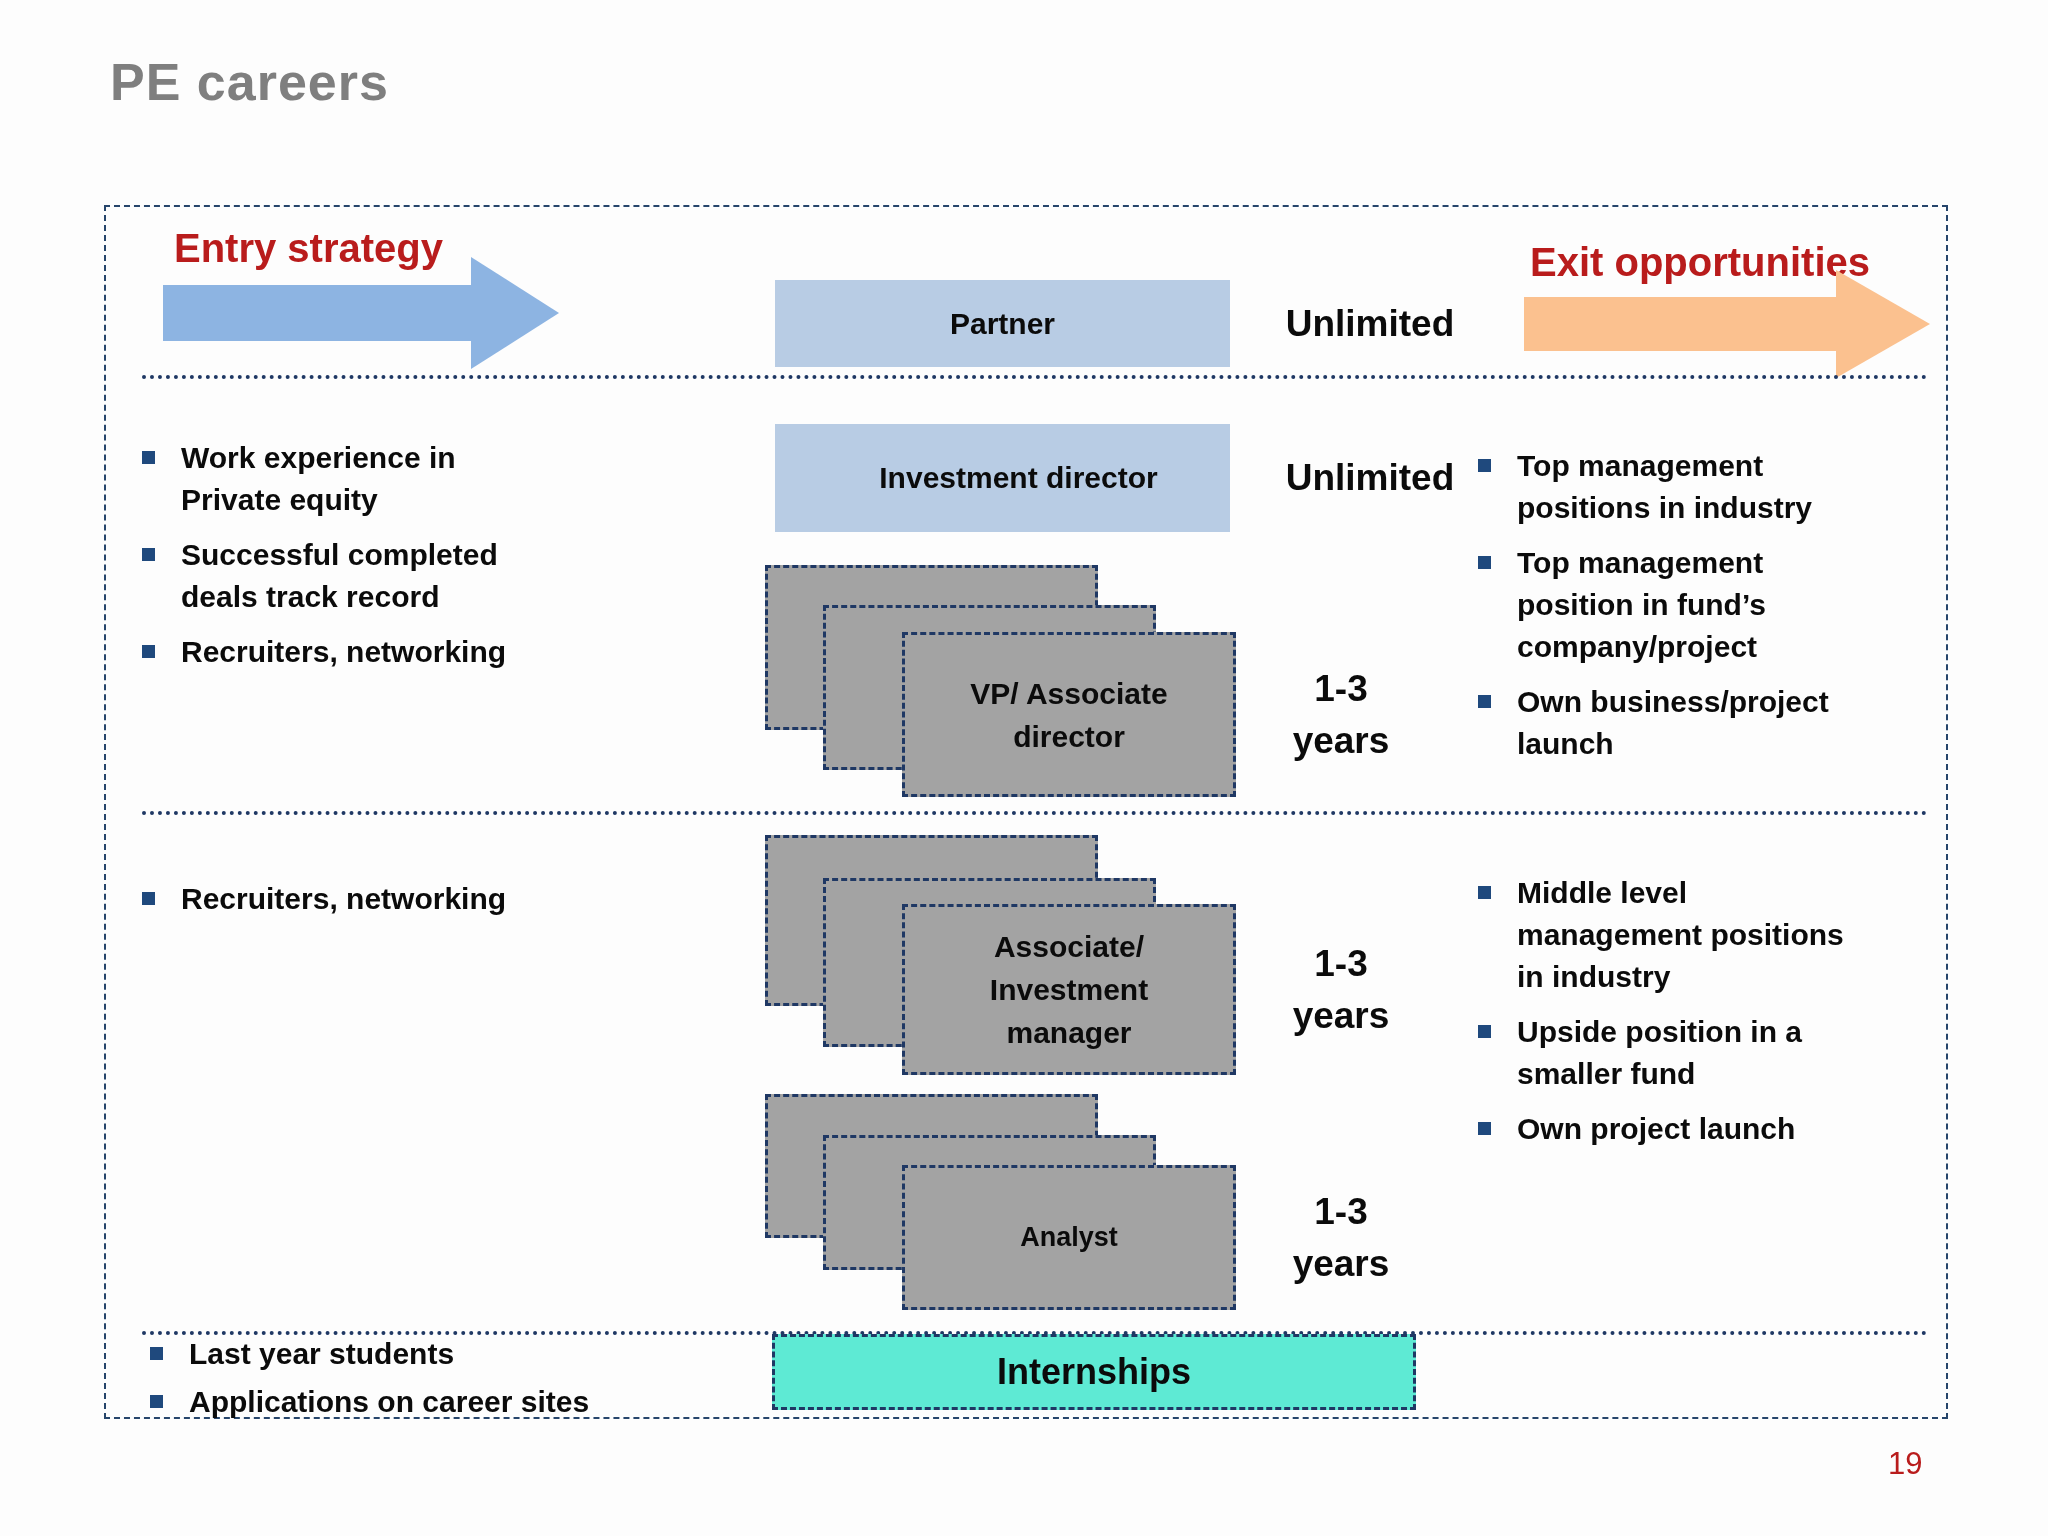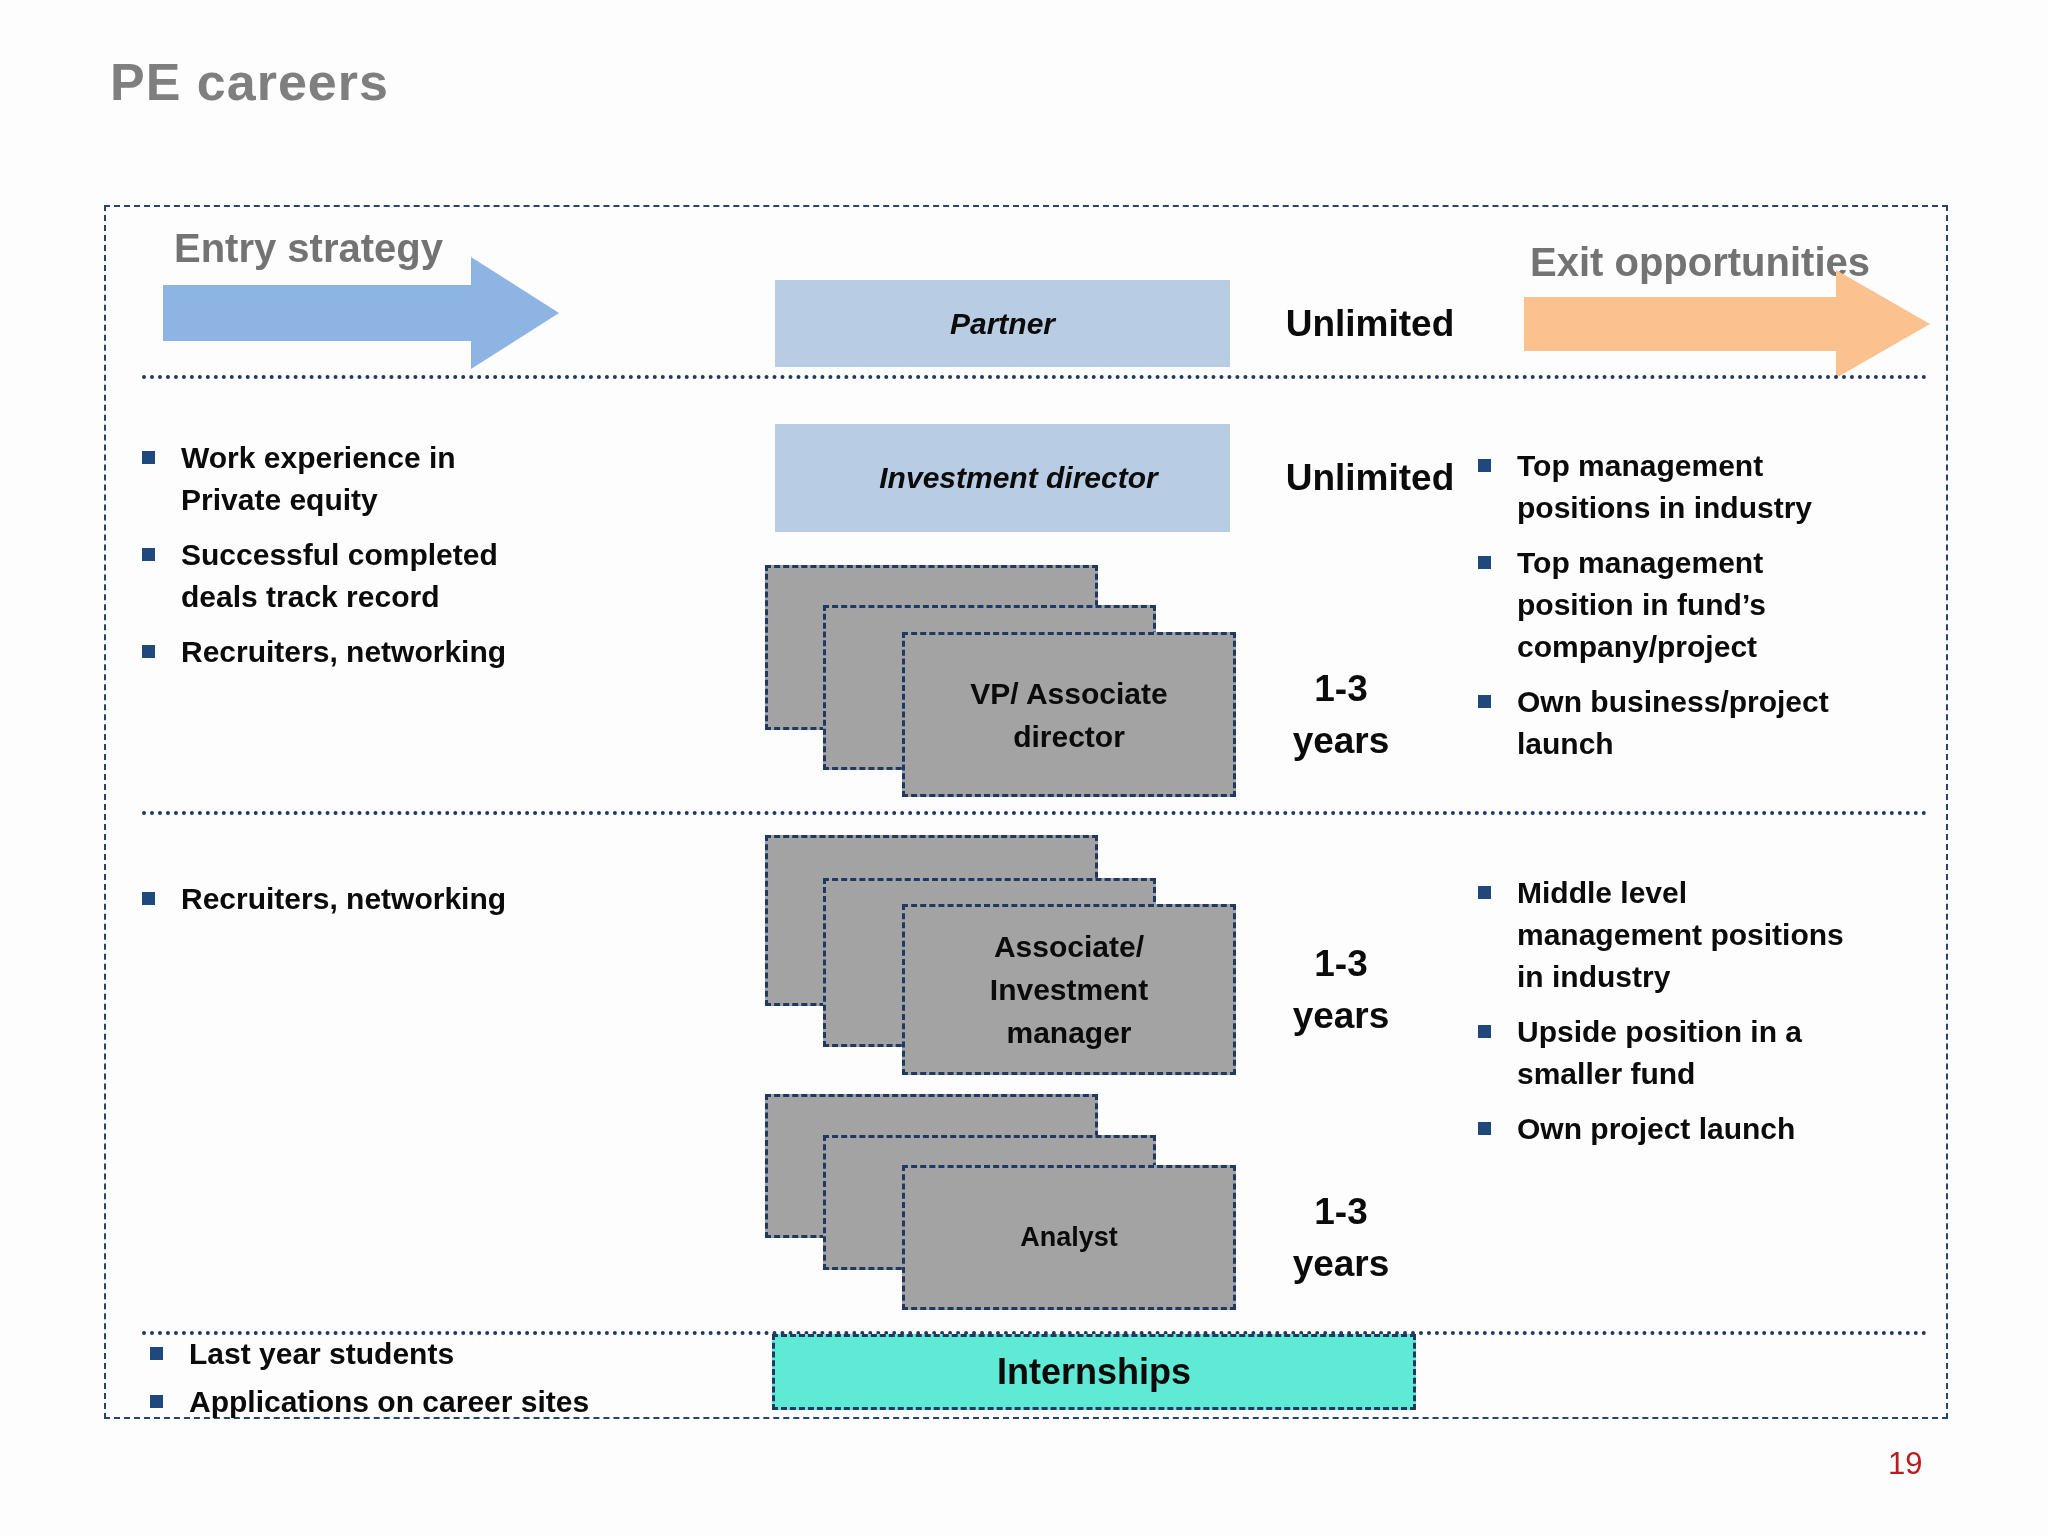--- a/index.html
+++ b/index.html
@@ -4,26 +4,26 @@
 <style>
   html,body{margin:0;padding:0;background:#ffffff;}
   .slide{
     position:relative;width:2048px;height:1536px;background:#fdfdfd;overflow:hidden;
     font-family:"Liberation Sans", sans-serif;color:#0b0b0b;
   }
   .abs{position:absolute;}
   .title{left:110px;top:52px;font-size:52px;font-weight:700;color:#7f7f7f;letter-spacing:1px;}
   .frame{left:104px;top:205px;width:1844px;height:1214px;border:2px dashed #26456b;box-sizing:border-box;}
   .sep{height:0;border-top:4px dotted #1f3864;left:142px;width:1786px;}
-  .hdr-label{font-size:40px;font-weight:700;color:#737373;white-space:nowrap;}
+  .hdr-label{font-size:40px;font-weight:700;color:#b91c1c;white-space:nowrap;}
   .shaft{background:#8db4e2;}
   .head{width:0;height:0;}
   .role-box{
     background:#b8cce4;display:flex;align-items:center;justify-content:center;
-    text-align:center;font-weight:700;font-size:30px;line-height:40px;box-sizing:border-box;font-style:italic;
+    text-align:center;font-weight:700;font-size:30px;line-height:40px;box-sizing:border-box;
   }
   .sbox{
     position:absolute;background:#a3a3a3;border:3px dashed #1f3864;box-sizing:border-box;
     display:flex;align-items:center;justify-content:center;text-align:center;
     font-weight:700;font-size:30px;line-height:43px;white-space:pre-line;
   }
   .analyst-front{font-size:27px;}
   .tenure{
     display:flex;align-items:center;justify-content:center;text-align:center;
     font-weight:700;font-size:37px;line-height:52px;white-space:pre-line;

